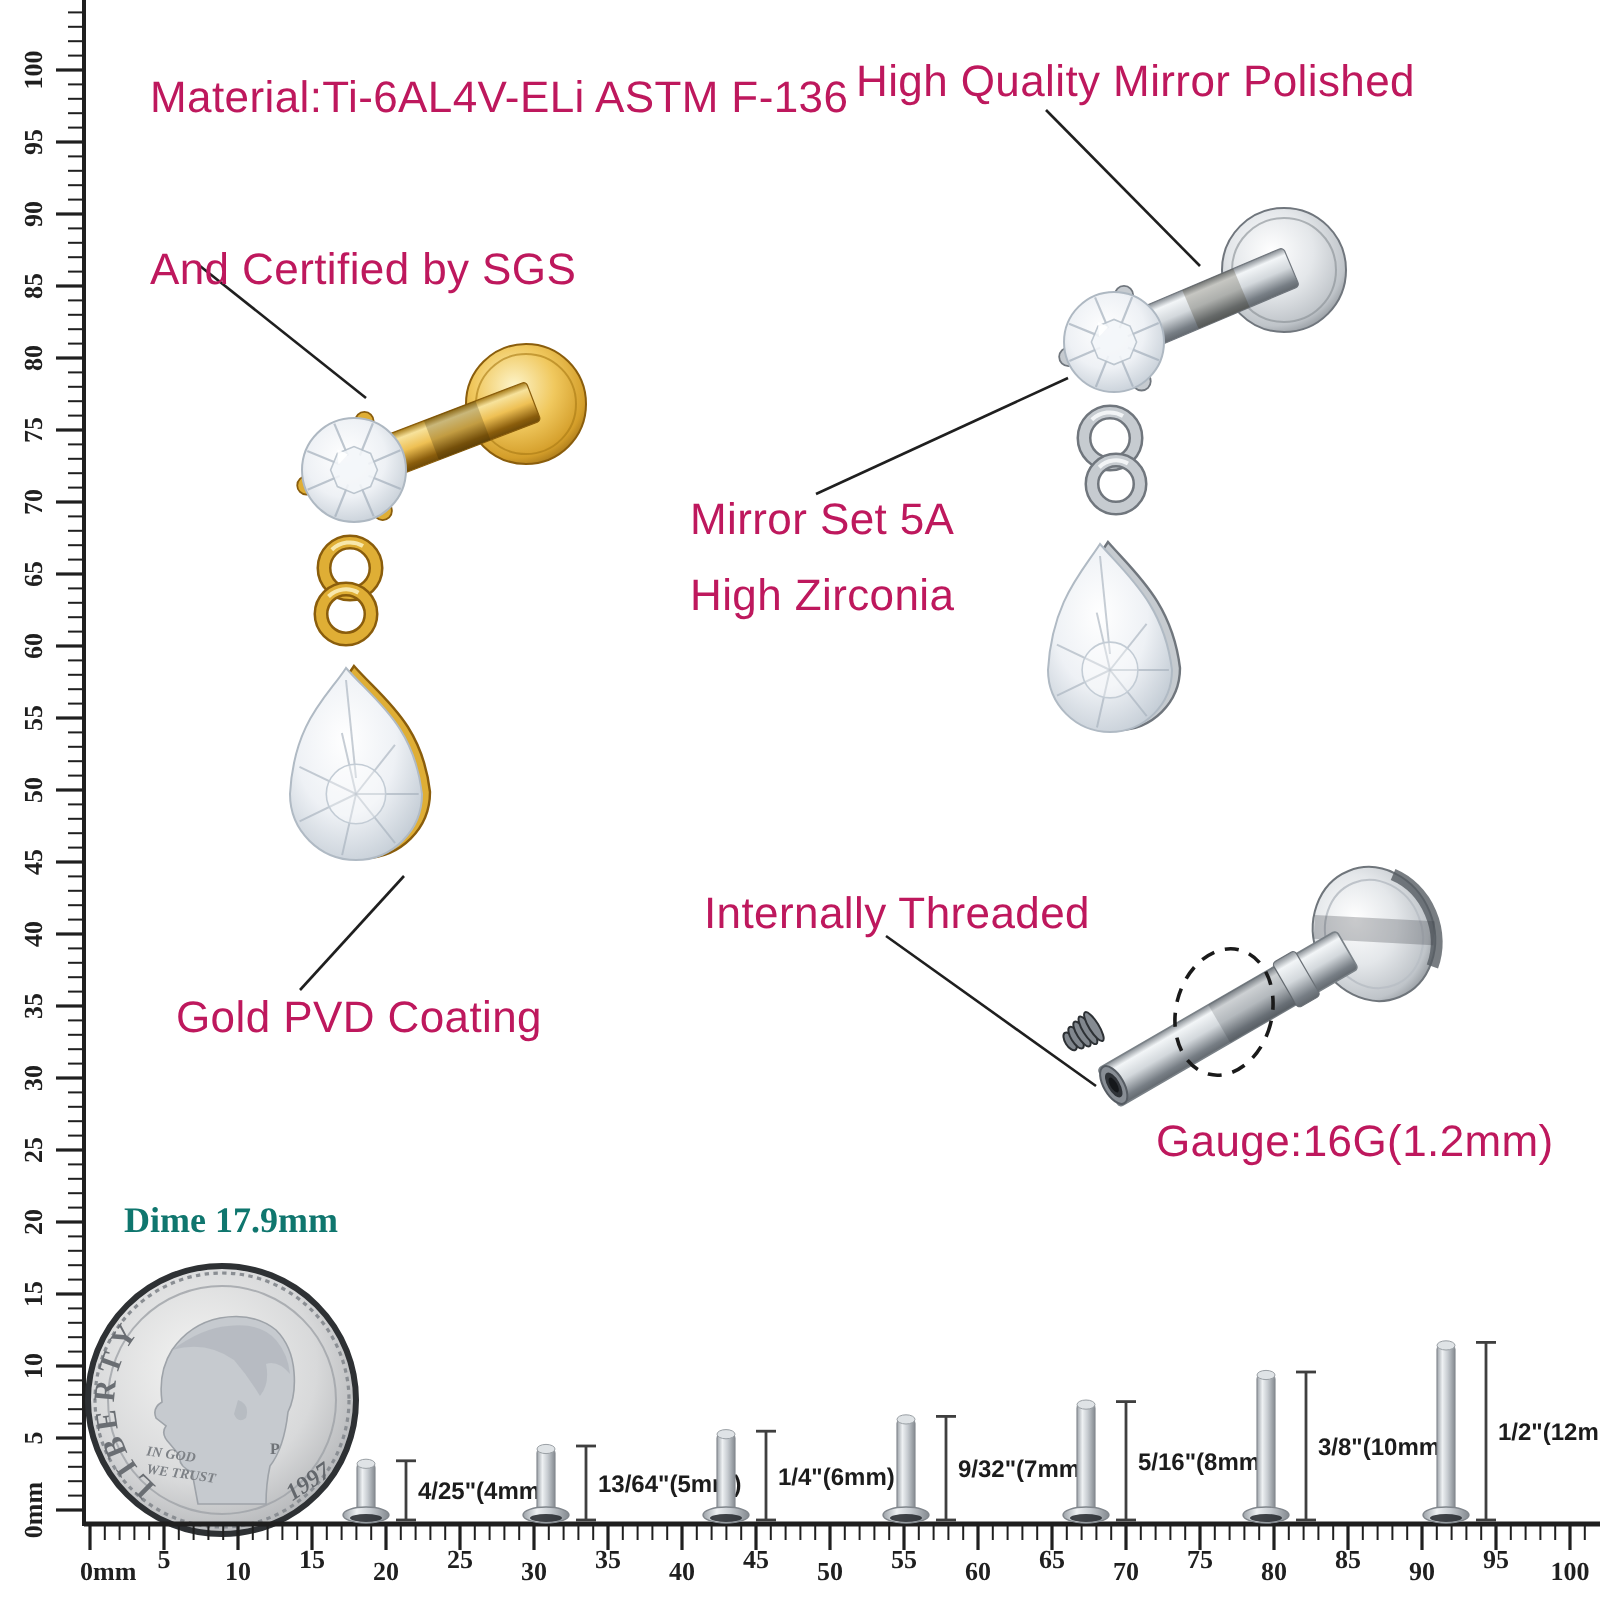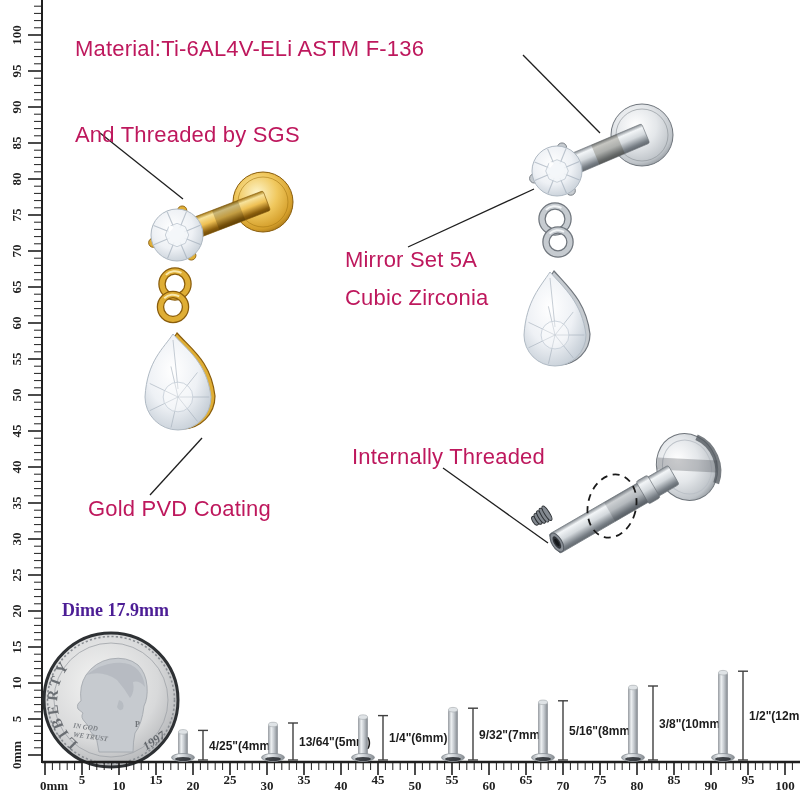--- a/index.html
+++ b/index.html
@@ -1,21 +1,21 @@
 <!DOCTYPE html>
 <html><head>
 <meta charset="utf-8">
 <style>
   html,body{margin:0;padding:0;background:#fff;}
   #canvas{position:relative;width:800px;height:800px;background:#fff;overflow:hidden;
           font-family:"Liberation Sans",sans-serif;}
   #scene{position:absolute;left:0;top:0;}
   .ann{position:absolute;font:500 22px "Liberation Sans",sans-serif;color:#be185d;
        white-space:nowrap;letter-spacing:.2px;}
-  .dime-label{position:absolute;font:bold 18px "Liberation Serif",serif;color:#4c1d95;white-space:nowrap;}
+  .dime-label{position:absolute;font:bold 18px "Liberation Serif",serif;color:#0f766e;white-space:nowrap;}
   .ruler-num{font:bold 13px "Liberation Serif",serif;fill:#1f1f1f;}
   .size-lbl{font:bold 12px "Liberation Sans",sans-serif;fill:#1c1c1c;}
   .coin-liberty{font:bold 15px "Liberation Serif",serif;fill:#6a6e73;letter-spacing:3px;}
   .coin-motto{font:italic bold 7px "Liberation Serif",serif;fill:#7d8186;}
   .coin-year{font:italic bold 12px "Liberation Serif",serif;fill:#63676c;}
   .coin-mint{font:bold 8px "Liberation Serif",serif;fill:#6f7378;}
 </style>
 </head>
 <body>
 
@@ -551,20 +551,22 @@
   <g stroke="#1f1f1f" stroke-width="1.3">
     <line x1="100" y1="133" x2="183" y2="199"></line>
     <line x1="523" y1="55" x2="600" y2="133"></line>
     <line x1="408" y1="247" x2="534" y2="189"></line>
     <line x1="150" y1="495" x2="202" y2="438"></line>
     <line x1="443" y1="468" x2="548" y2="543"></line>
   </g>
 </svg>
 
 <div class="ann" style="left:75px;top:36px">Material:Ti-6AL4V-ELi ASTM F-136</div>
-<div class="ann" style="left:75px;top:122px">And Threaded by SGS</div>
+<div class="ann" style="left:75px;top:122px">And Certified by SGS</div>
+<div class="ann" style="left:428px;top:28px">High Quality Mirror Polished</div>
 <div class="ann" style="left:345px;top:247px">Mirror Set 5A</div>
-<div class="ann" style="left:345px;top:285px">Cubic Zirconia</div>
+<div class="ann" style="left:345px;top:285px">High Zirconia</div>
 <div class="ann" style="left:352px;top:444px">Internally Threaded</div>
 <div class="ann" style="left:88px;top:496px">Gold PVD Coating</div>
+<div class="ann" style="left:578px;top:558px">Gauge:16G(1.2mm)</div>
 <div class="dime-label" style="left:62px;top:600px">Dime 17.9mm</div>
 
 </div>
 
 </body></html>

